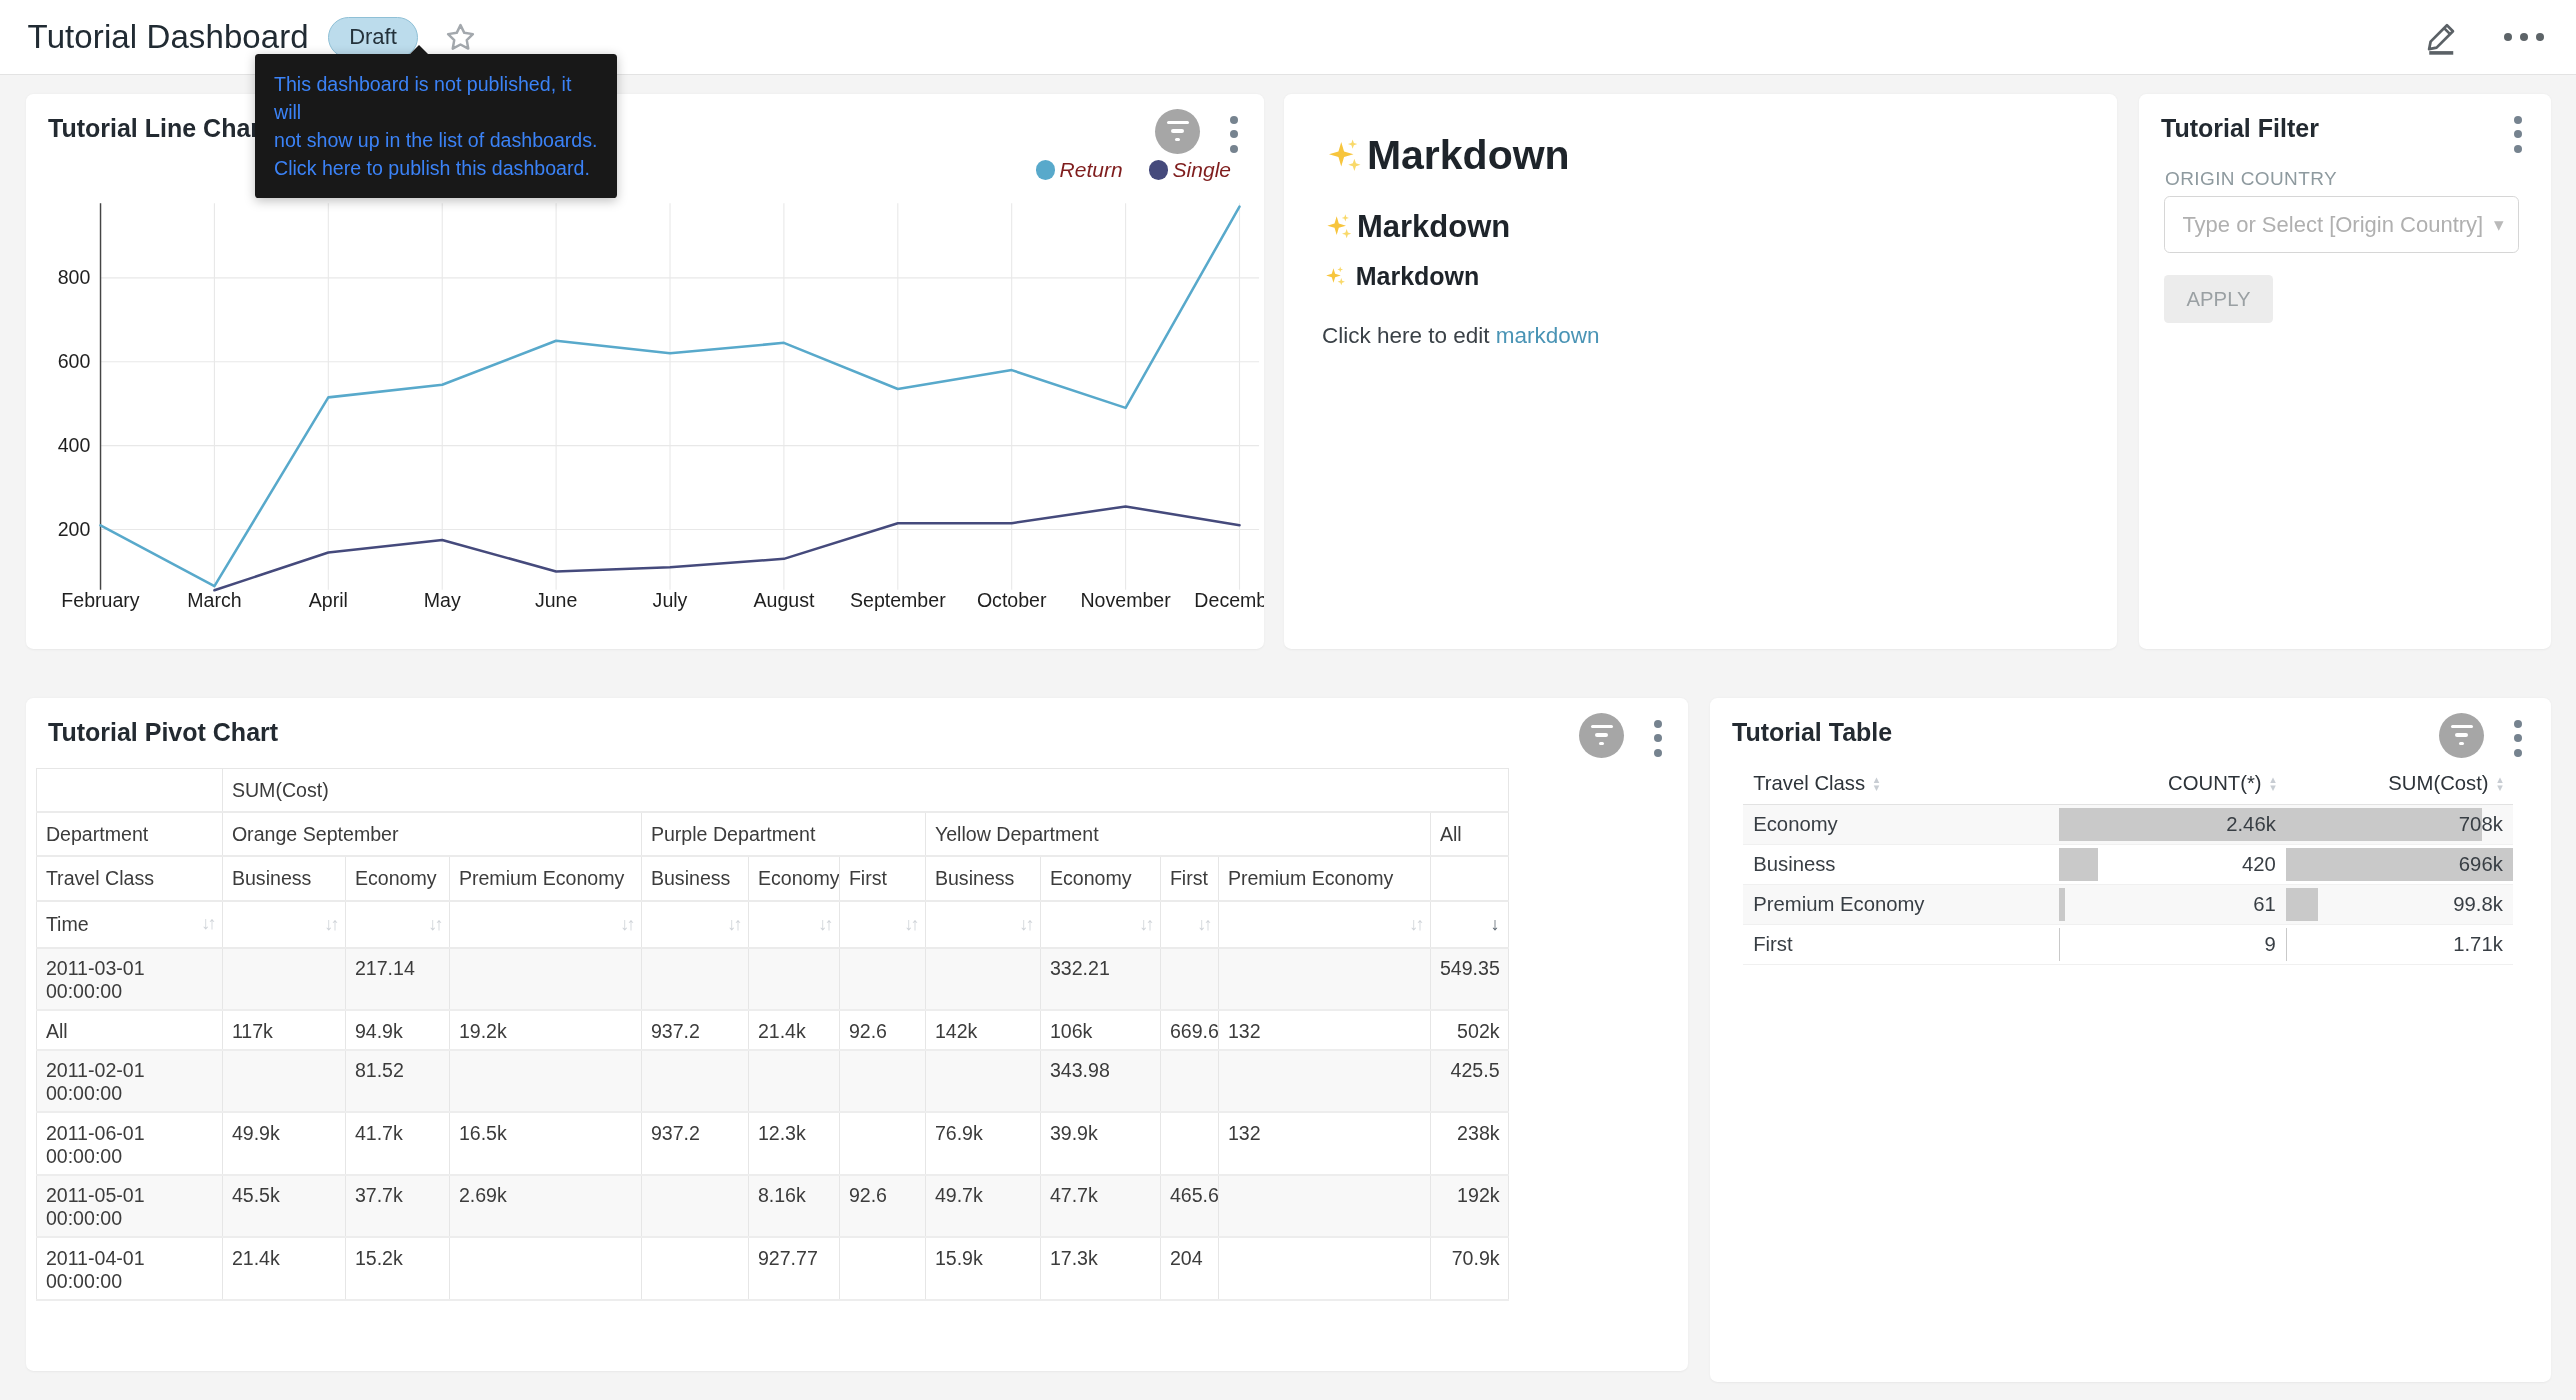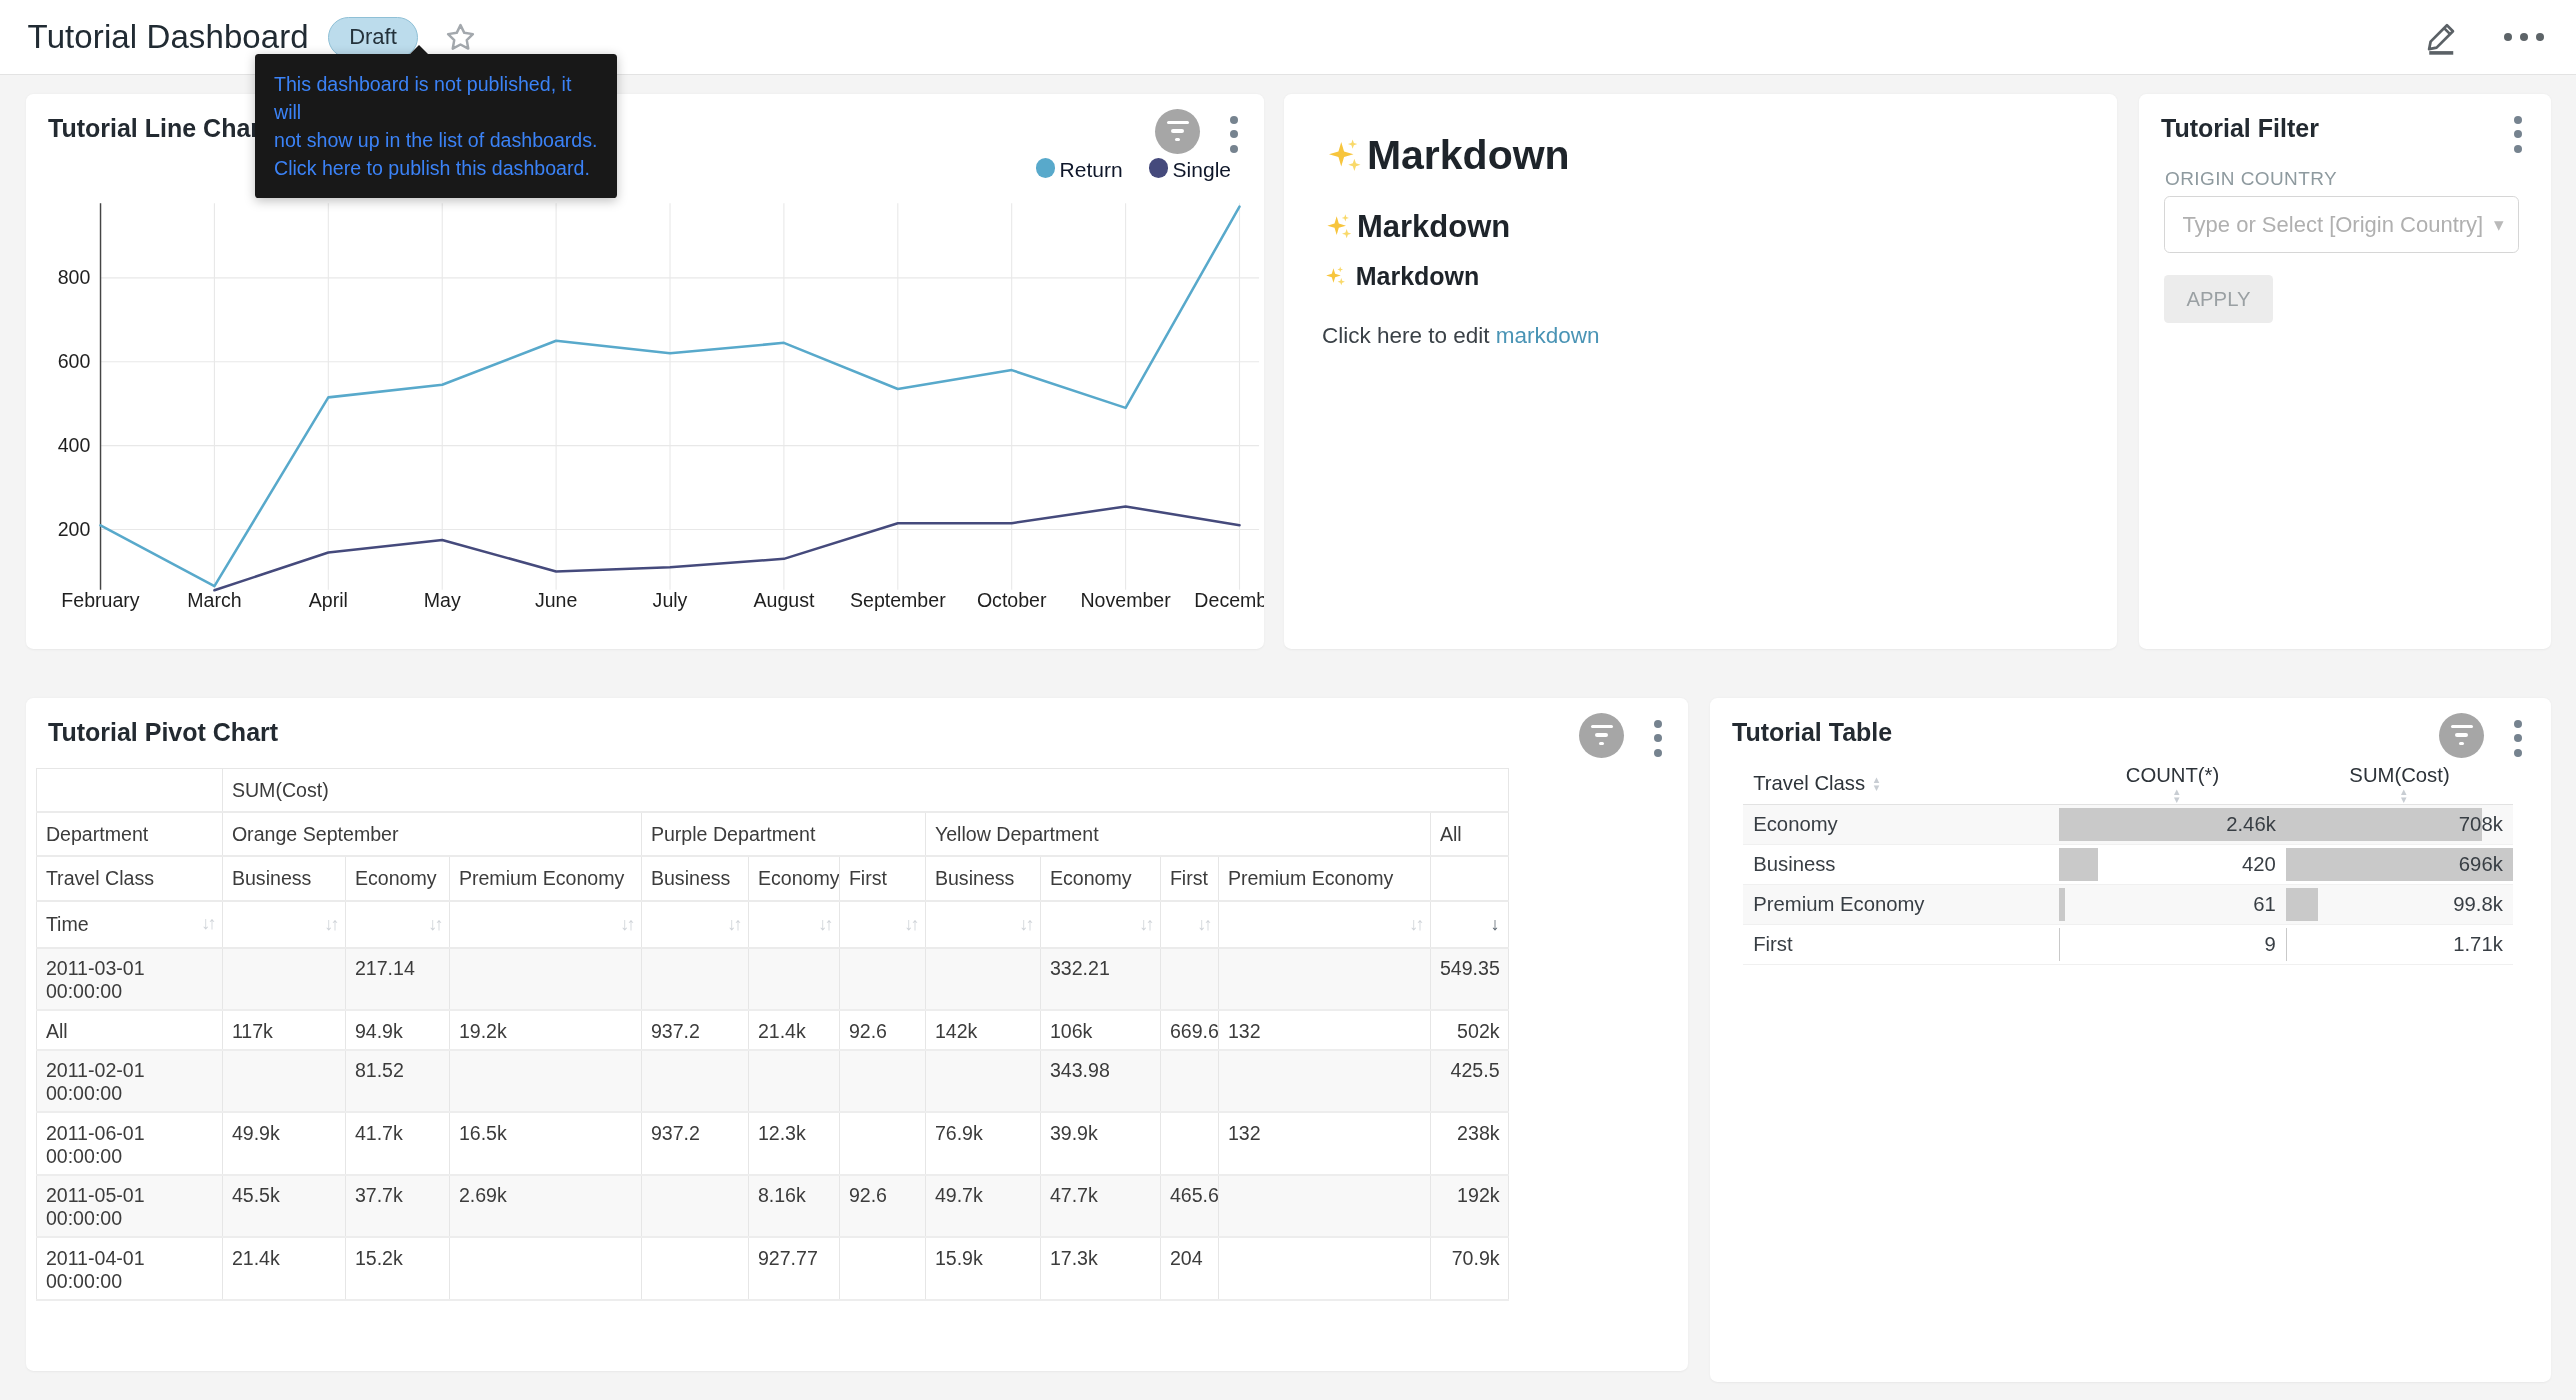--- a/index.html
+++ b/index.html
@@ -29,21 +29,21 @@
   .icon-filter-circle{position:absolute;top:14.5px;width:45px;height:45px;border-radius:50%;background:#a6a6a6;
     display:flex;flex-direction:column;align-items:center;justify-content:center;gap:5.1px;cursor:pointer;}
   .icon-filter-circle i{display:block;background:#fff;border-radius:2.2px;height:3.6px;}
   .icon-filter-circle i:nth-child(1){width:22px;}
   .icon-filter-circle i:nth-child(2){width:13px;}
   .icon-filter-circle i:nth-child(3){width:5.8px;}
   .kebab{position:absolute;top:17.4px;display:flex;flex-direction:column;gap:6.5px;padding:4.4px;cursor:pointer;}
   .kebab i{width:8px;height:8px;border-radius:50%;background:#76838f;}
   
   #line-legend{position:absolute;right:33px;top:64px;display:flex;gap:26px;align-items:center;}
-  .legend-item{display:flex;align-items:flex-start;gap:4.4px;font-size:21px;color:#0f172a;cursor:pointer;}
+  .legend-item{display:flex;align-items:center;gap:4.4px;font-size:21px;color:#7f1d1d;cursor:pointer;font-style:italic;}
   .legend-dot{width:19.6px;height:19.6px;border-radius:50%;}
   #line-svg{position:absolute;left:0;top:102px;}
   
   .md-h{position:absolute;left:38px;display:flex;align-items:center;gap:2.9px;font-weight:700;color:#1e242a;}
   #md-h1{top:38px;font-size:41px;}
   #md-h2{top:115px;font-size:31px;}
   #md-h3{top:168px;font-size:25px;gap:8.7px;}
   #md-p{position:absolute;left:38px;top:229px;font-size:22.5px;color:#3a4147;}
   #md-p a{color:#4a94b5;text-decoration:none;}
   
@@ -67,21 +67,21 @@
   #pivot-table tbody tr.stripe{background:#f8f8f8;}
   #pivot-table td.rowtotal{text-align:right;}
   .sorticon{float:right;color:#cfd3d8;font-size:18px;letter-spacing:-2.9px;cursor:pointer;}
   .sorticon.active{color:#5c6670;font-weight:700;letter-spacing:0;}
   
   #t-table{position:absolute;left:33px;top:64px;width:770px;border-collapse:collapse;
     table-layout:fixed;font-size:20.3px;color:#383e44;}
   #t-table thead th{height:42px;padding:0 10.2px;font-weight:500;color:#2d3339;
     border-bottom:1.5px solid #e2e2e2;vertical-align:middle;cursor:pointer;}
   #t-table thead th .hwrap{display:flex;align-items:center;}
-  #t-table thead th.num .hwrap{justify-content:flex-end;flex-direction:column;}
+  #t-table thead th.num .hwrap{justify-content:flex-end;}
   .caret{display:inline-flex;flex-direction:column;margin-left:8.7px;color:#c8cdd3;
     font-size:11px;line-height:8px;}
   #t-table tbody tr{border-bottom:1.5px solid #f0f0f0;}
   #t-table tbody tr:nth-child(odd){background:#f8f8f8;}
   #t-table tbody td{height:39px;padding:0;}
   .cw{position:relative;width:100%;height:39px;display:flex;align-items:center;}
   .bar{position:absolute;left:0;top:2.9px;bottom:2.9px;background:#c9c9c9;}
   .cv{position:relative;}
   .cv.left{padding-left:10.2px;}
   .cv.right{margin-left:auto;padding-right:10.2px;}

